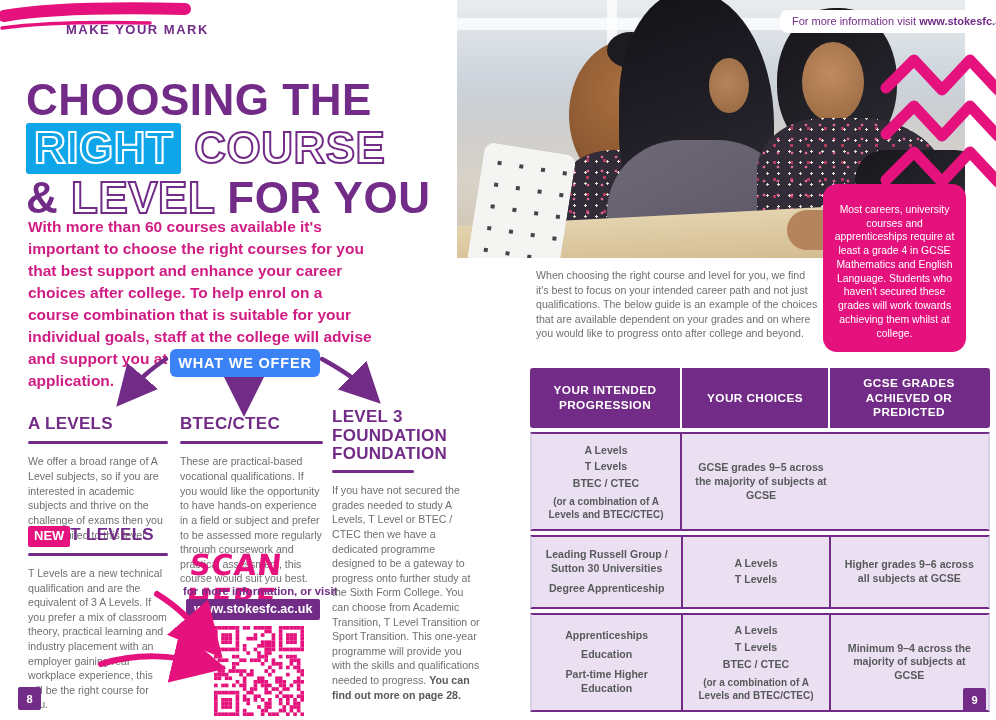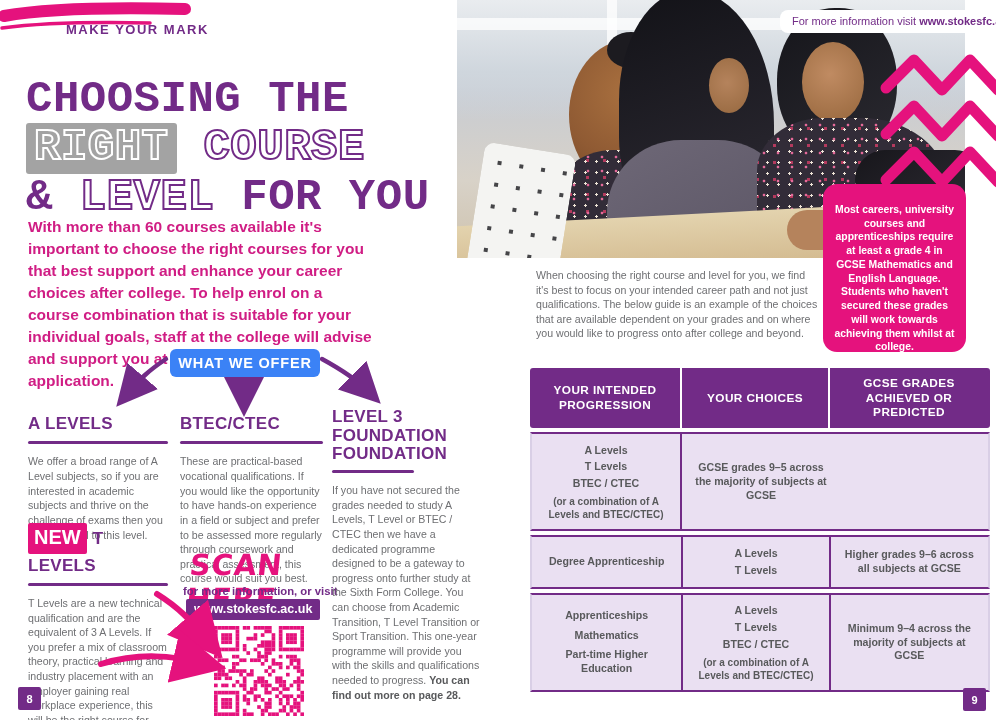--- a/index.html
+++ b/index.html
@@ -8,34 +8,34 @@
   .page {
     position:relative; width:996px; height:720px; background:#ffffff;
     overflow:hidden; margin:0 auto;
   }
   .abs { position:absolute; }
 
   
   .tagline { left:28px; top:22px; font-size:13px; font-weight:bold; letter-spacing:1.5px; color:#722b87;padding-left:38px; }
 
   .title-block { left:26px; top:76px; width:420px; color:#722b87; font-weight:800; font-size:44px; line-height:47px; letter-spacing:0.5px; }
-  .title-line { white-space:nowrap;font-family:Liberation Mono, monospace; }
+  .title-line { white-space:nowrap; }
   .t-solid { color:#722b87; }
   .t-outline { color:transparent; -webkit-text-stroke:2px #722b87; }
-  .t-hl { background:#a3a3a3; color:transparent; -webkit-text-stroke:2px #ffffff; padding:1px 8px 3px 8px; display:inline-block; border-radius:3px; }
+  .t-hl { background:#0ea5e9; color:transparent; -webkit-text-stroke:2px #ffffff; padding:1px 8px 3px 8px; display:inline-block; border-radius:3px; }
 
   .intro { left:28px; top:216px; width:345px; color:#d01d84; font-size:15.5px; font-weight:bold; line-height:1.42; }
 
   .offer-btn { left:170px; top:349px; width:150px; height:28px; background:#3b82f6; border-radius:6px;
     color:#fff; font-weight:bold; font-size:14.5px; letter-spacing:0.8px; display:flex; align-items:center; justify-content:center; z-index:5; }
 
   .col { font-size:10.6px; color:#6e6f72; line-height:1.38; }
   .sec-head { font-size:17px; font-weight:800; color:#722b87; letter-spacing:0.3px; }
   .sec-rule { height:3px; background:#722b87; border-radius:2px; margin-top:6px; }
-  .new-badge { display:inline-block; background:#e5127d; color:#fff; font-weight:800; font-size:20px; padding:1px 6px 2px 6px; margin-right:6px; border-radius:2px; }
+  .new-badge { display:inline-block; background:#e5127d; color:#fff; font-weight:800; font-size:13px; padding:1px 6px 2px 6px; border-radius:2px; }
 
   .col1 { left:28px;  width:140px; }
   .col2 { left:180px; width:143px; }
   .col3 { left:332px; width:148px; }
 
   .scan-title { left:188px; top:548px; width:150px; color:#e5127d; font-size:29px; font-weight:800; letter-spacing:1px; transform:skewX(-6deg); font-family:"DejaVu Sans", sans-serif; }
   .scan-sub { left:183px; top:585px; width:160px; color:#722b87; font-size:11.3px; font-weight:bold; }
   .scan-url { left:186px; top:599px; background:#722b87; color:#fff; font-weight:bold; font-size:12.5px; padding:3px 8px 4px 8px; border-radius:2px; }
   .qr-wrap { left:214px; top:626px; width:90px; height:90px; }
 
@@ -53,21 +53,21 @@
   .floral { background-color:#322c38; background-image:radial-gradient(#e56a9a 1.5px, transparent 1.6px), radial-gradient(#f0e6d8 1.2px, transparent 1.4px), radial-gradient(#b43a5e 1.5px, transparent 1.7px); background-size:14px 14px, 11px 11px, 17px 17px; background-position:0 0, 5px 6px, 9px 2px; }
   .photo .table-top { position:absolute; left:0; bottom:-30px; width:100%; height:75px; background:linear-gradient(180deg,#e3d3ae,#cdb184); transform:rotate(-3deg); }
   .photo .chair { position:absolute; left:18px; top:148px; width:92px; height:130px; background:#f4f4f2; border-radius:10px; transform:rotate(9deg);
     background-image:radial-gradient(#454548 2.2px, transparent 2.4px); background-size:22px 22px; background-position:6px 8px; }
 
   .info-banner { left:780px; top:10px; background:#ffffff; border-radius:8px; padding:5px 12px 6px 12px; font-size:11px; color:#722b87; white-space:nowrap; z-index:6; }
   .info-banner b { font-weight:bold; }
 
   .gtk { left:823px; top:184px; width:143px; height:168px; background:#e5127d; border-radius:14px; color:#fff; text-align:center; padding:12px 10px; z-index:7; }
   .gtk-title { font-size:16.5px; font-weight:800; line-height:1.05; letter-spacing:0.3px; }
-  .gtk-body { margin-top:7px; font-size:10.4px; font-weight:bold; line-height:1.32; }
+  .gtk-body { margin-top:7px; font-size:10.4px; font-weight:normal; line-height:1.32; }
 
   .right-intro { left:536px; top:268px; width:284px; font-size:10.6px; color:#6e6f72; line-height:1.38; }
 
   
   .grid-table { left:530px; top:368px; width:460px; }
   .g-header { display:flex; background:#722b87; border-radius:3px; height:60px; }
   .g-header .hcell { color:#fff; font-weight:800; font-size:11.8px; letter-spacing:0.4px; display:flex; align-items:center; justify-content:center; text-align:center; padding:4px 10px; line-height:1.25; }
   .g-header .hcell + .hcell { border-left:2px solid #ffffff; }
   .t-row { display:flex; background:#eae0f2; border-top:2px solid #722b87; border-bottom:2px solid #722b87; border-left:2px solid #d9cfe6; border-right:2px solid #d9cfe6; margin-top:4px; }
   .t-cell { display:flex; flex-direction:column; align-items:center; justify-content:center; text-align:center; padding:8px 10px; font-size:10.6px; font-weight:600; color:#58595b; line-height:1.3; }
@@ -503,34 +503,35 @@
             <div class="cell-line" style="margin: 1.5px 0px;">T Levels</div>
             <div class="cell-line" style="margin: 1.5px 0px;">BTEC / CTEC</div>
             <div class="cell-note">(or a combination of A Levels and BTEC/CTEC)</div>
           </div>
           <div class="t-cell c3">
             <div>GCSE grades 9–5 across the majority of subjects at GCSE</div>
           </div>
         </div>
         <div class="t-row">
           <div class="t-cell c1">
+            <div class="cell-line">Leading Russell Group / Sutton 30 Universities</div>
             <div class="cell-line">Degree Apprenticeship</div>
           </div>
           <div class="t-cell c2">
             <div class="cell-line" style="margin: 1.5px 0px;">A Levels</div>
             <div class="cell-line" style="margin: 1.5px 0px;">T Levels</div>
           </div>
           <div class="t-cell c3">
             <div>Higher grades 9–6 across all subjects at GCSE</div>
           </div>
         </div>
         <div class="t-row">
           <div class="t-cell c1">
             <div class="cell-line">Apprenticeships</div>
-            <div class="cell-line">Mathematics</div>
+            <div class="cell-line">Education</div>
             <div class="cell-line">Part-time Higher Education</div>
           </div>
           <div class="t-cell c2">
             <div class="cell-line" style="margin: 1.5px 0px;">A Levels</div>
             <div class="cell-line" style="margin: 1.5px 0px;">T Levels</div>
             <div class="cell-line" style="margin: 1.5px 0px;">BTEC / CTEC</div>
             <div class="cell-note">(or a combination of A Levels and BTEC/CTEC)</div>
           </div>
           <div class="t-cell c3">
             <div>Minimum 9–4 across the majority of subjects at GCSE</div>

